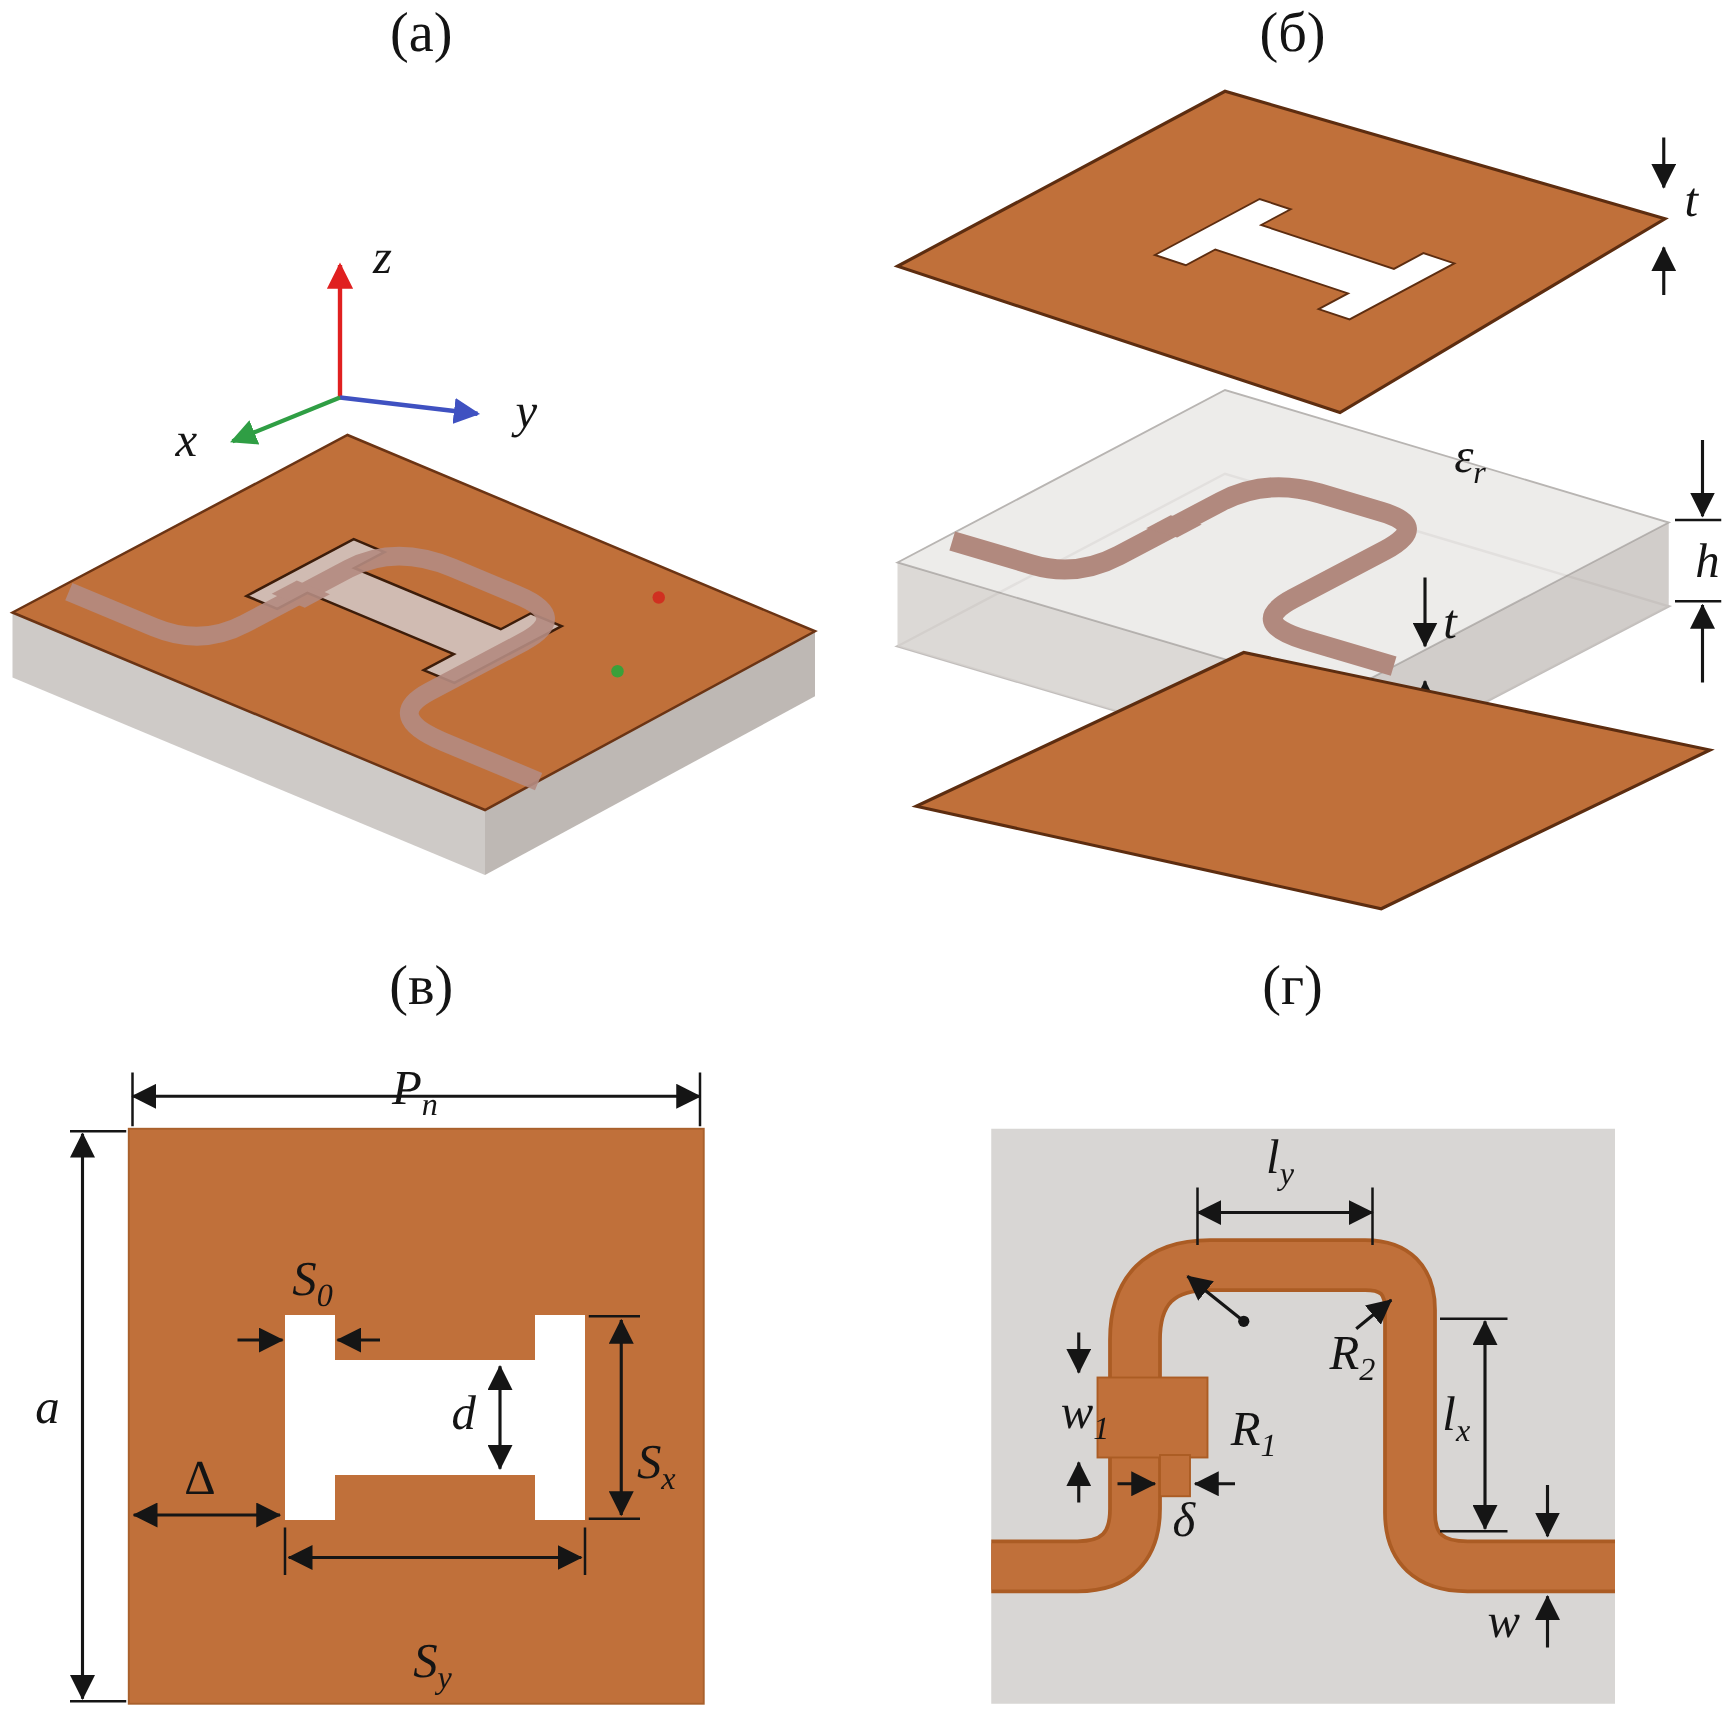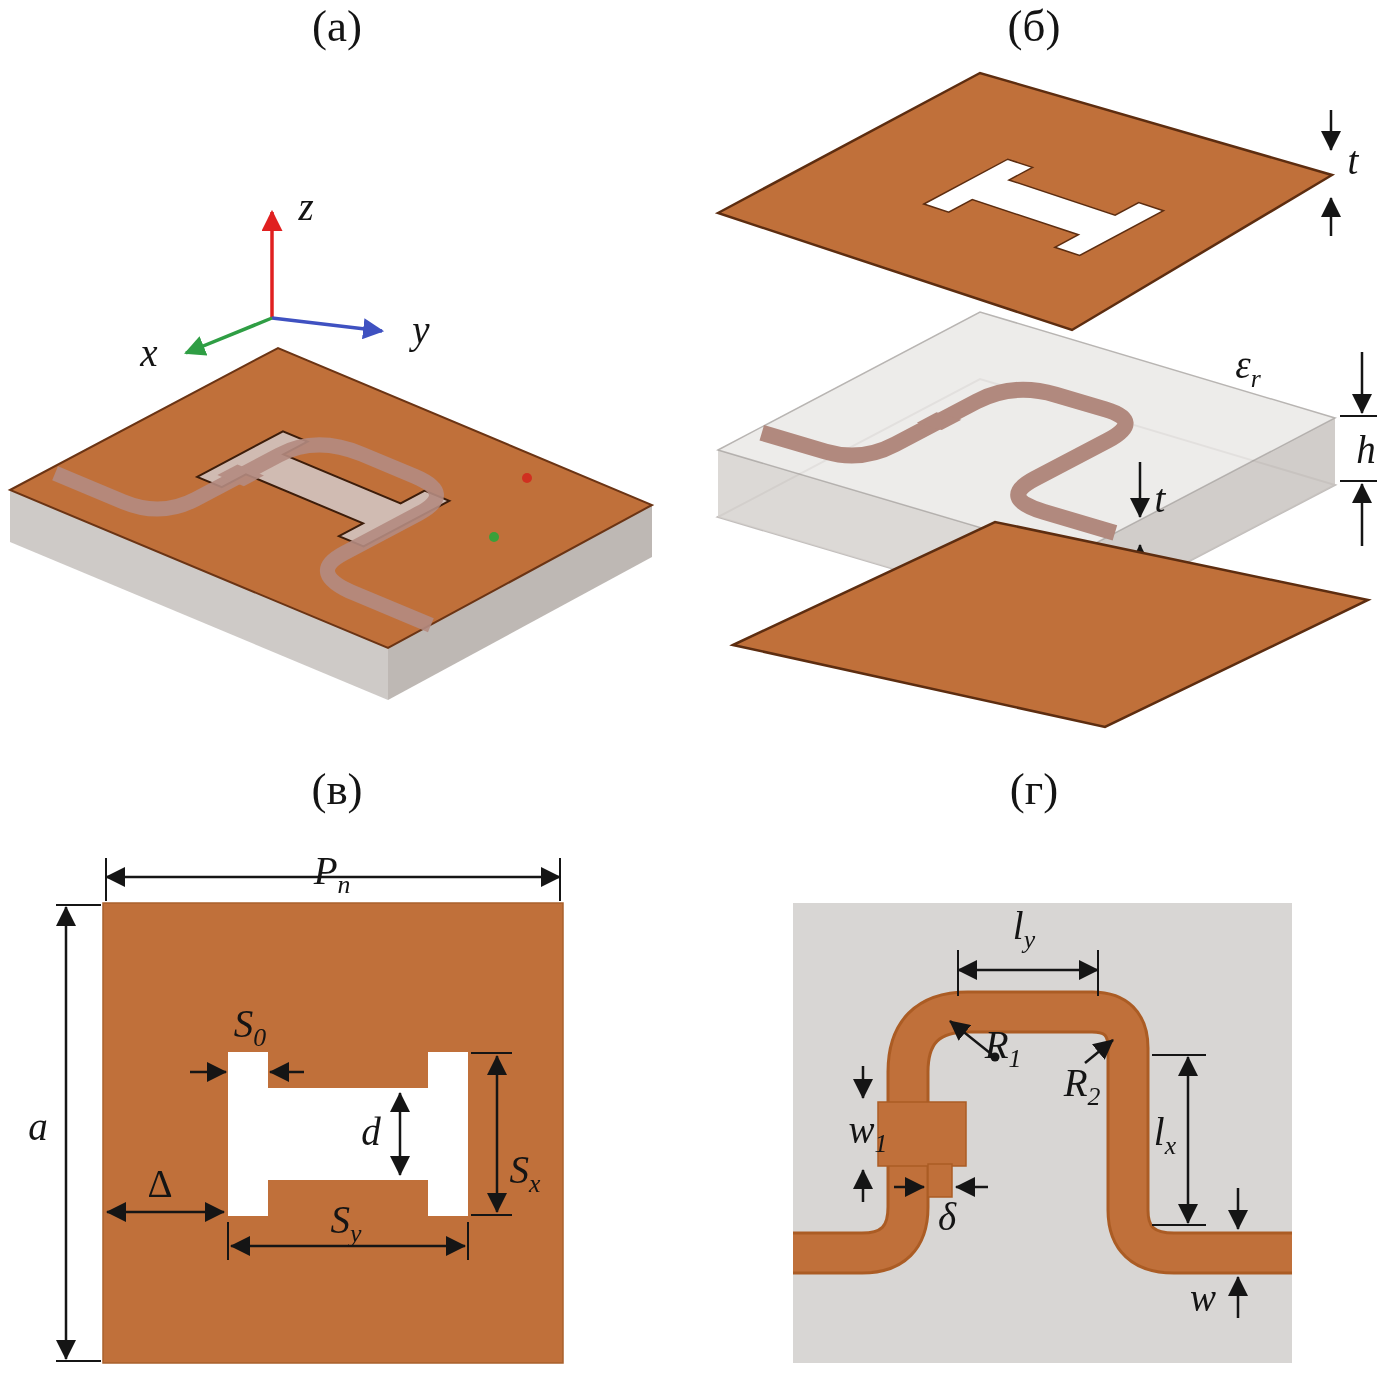--- a/index.html
+++ b/index.html
@@ -211,33 +211,33 @@
   <div class="lbl panel-label" style="left:337px;top:26px">(а)</div>
   <div class="lbl panel-label" style="left:1034px;top:26px">(б)</div>
   <div class="lbl panel-label" style="left:337px;top:789px">(в)</div>
   <div class="lbl panel-label" style="left:1034px;top:789px">(г)</div>
 
   <div class="lbl it" style="left:306px;top:206px">z</div>
   <div class="lbl it" style="left:421px;top:329px">y</div>
   <div class="lbl it" style="left:149px;top:352px">x</div>
 
   <div class="lbl it" style="left:1353px;top:160px">t</div>
-  <div class="lbl" style="left:1248px;top:368px"><span class="it">ε</span><sub>r</sub></div>
+  <div class="lbl" style="left:1176px;top:368px"><span class="it">ε</span><sub>r</sub></div>
   <div class="lbl it" style="left:1366px;top:449px">h</div>
   <div class="lbl it" style="left:1160px;top:498px">t</div>
 
   <div class="lbl" style="left:332px;top:874px"><span class="it">P</span><sub>n</sub></div>
   <div class="lbl it" style="left:38px;top:1126px">a</div>
   <div class="lbl" style="left:250px;top:1027px"><span class="it">S</span><sub>0</sub></div>
   <div class="lbl it" style="left:371px;top:1131px">d</div>
   <div class="lbl" style="left:525px;top:1173px"><span class="it">S</span><sub>x</sub></div>
-  <div class="lbl" style="left:346px;top:1223px"><span class="it">S</span><sub>y</sub></div>
+  <div class="lbl" style="left:346px;top:1332px"><span class="it">S</span><sub>y</sub></div>
   <div class="lbl" style="left:160px;top:1183px">Δ</div>
 
   <div class="lbl" style="left:1024px;top:929px"><span class="it">l</span><sub>y</sub></div>
-  <div class="lbl" style="left:1003px;top:1048px"><span class="it">R</span><sub>1</sub></div>
+  <div class="lbl" style="left:1003px;top:1147px"><span class="it">R</span><sub>1</sub></div>
   <div class="lbl" style="left:1082px;top:1086px"><span class="it">R</span><sub>2</sub></div>
   <div class="lbl" style="left:868px;top:1133px"><span class="it">w</span><sub>1</sub></div>
   <div class="lbl it" style="left:947px;top:1216px">δ</div>
   <div class="lbl" style="left:1165px;top:1135px"><span class="it">l</span><sub>x</sub></div>
   <div class="lbl it" style="left:1203px;top:1297px">w</div>
 
 </div>
 
 </body></html>

